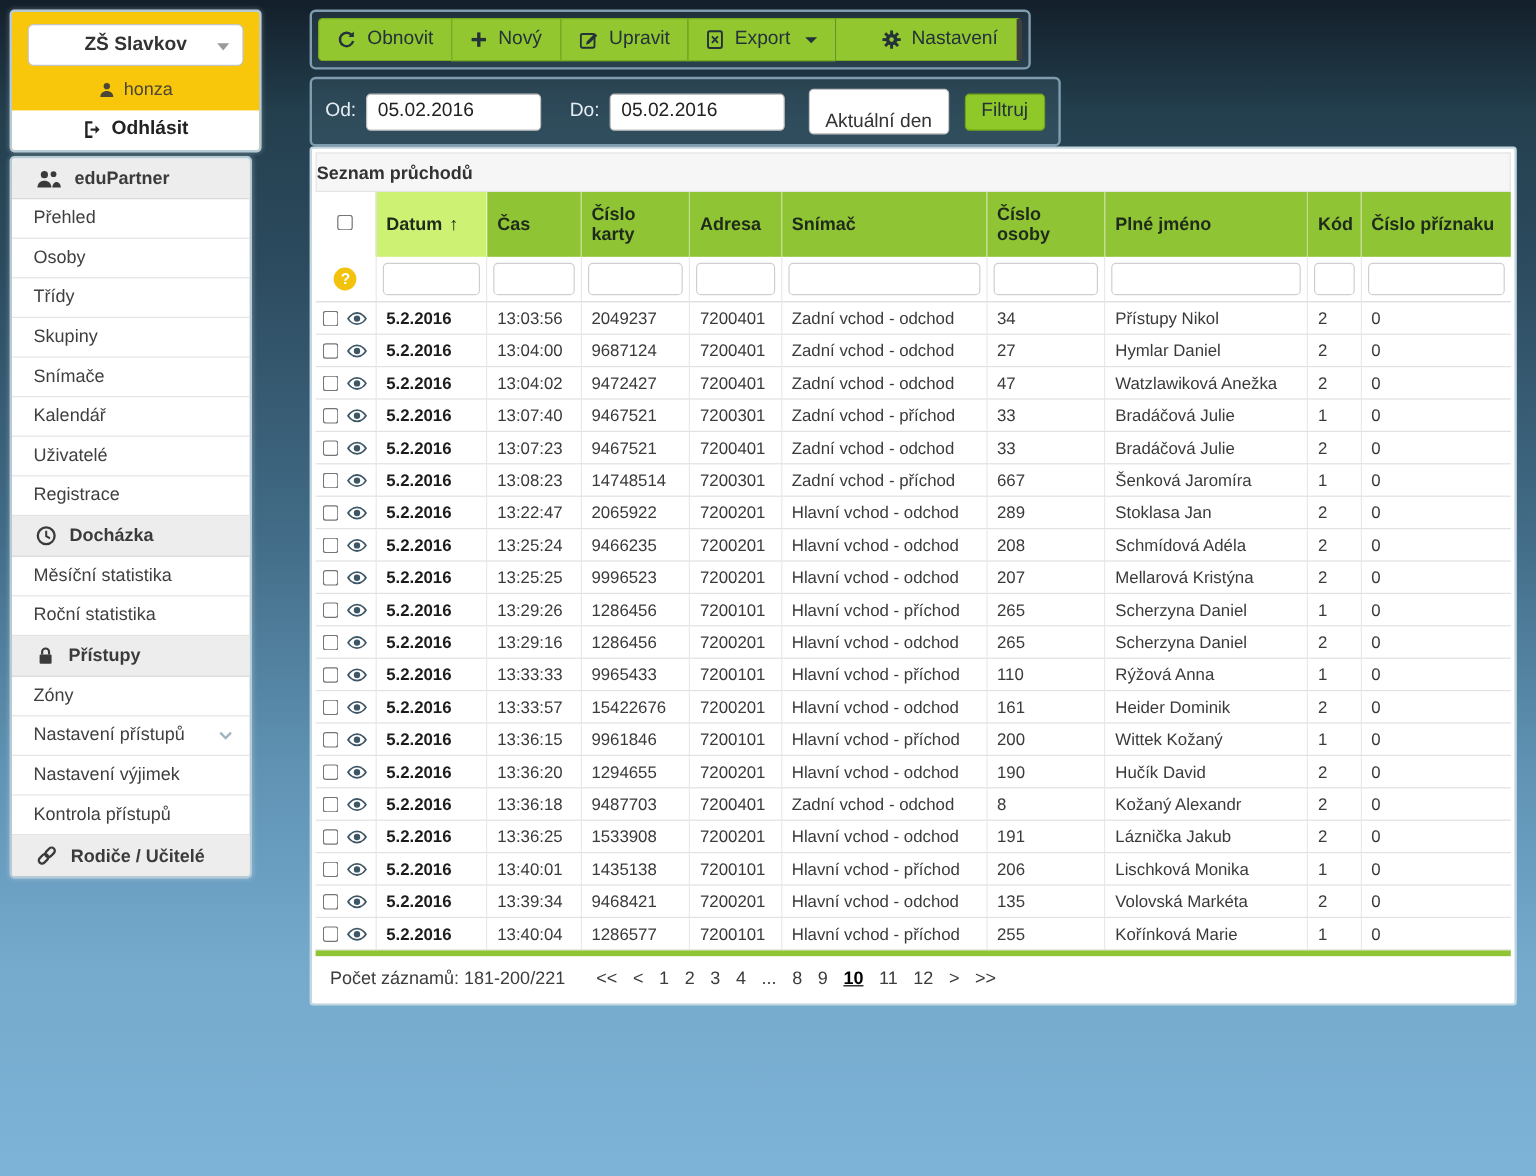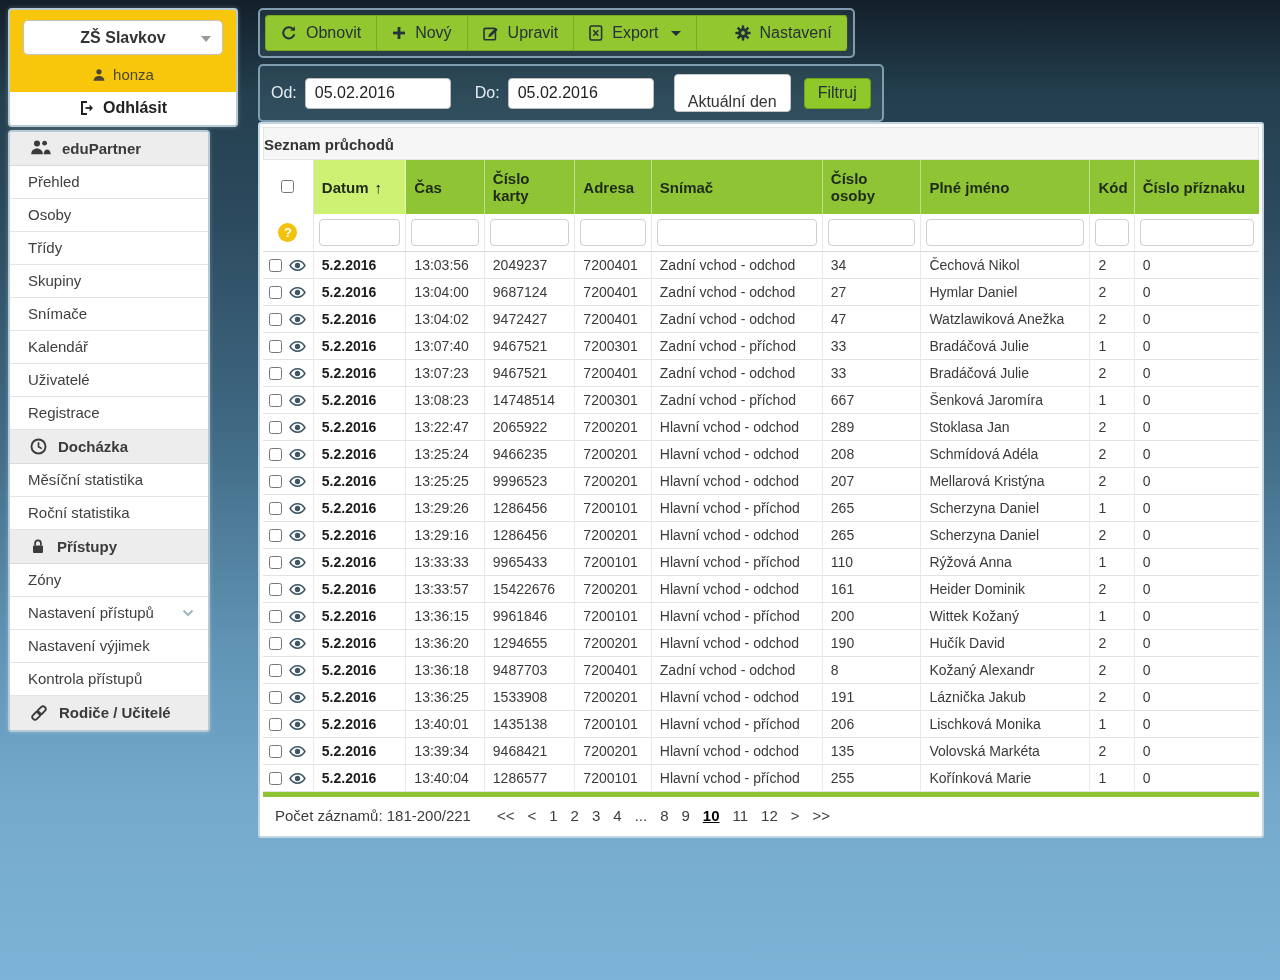--- a/index.html
+++ b/index.html
@@ -7,46 +7,46 @@
   body {
     font-family: "Liberation Sans", sans-serif;
     background: linear-gradient(180deg,#131f2a 0%,#24404f 10%,#2c4a5e 22%,#416b86 45%,#5f92b3 65%,#75aacd 82%,#7db3d6 100%);
     position: relative;
     color:#3a3a3a;
   }
   svg { display:block; }
 
   
   .panel { border:2px solid #b7cbd7; border-radius:4px; box-shadow:0 0 4px rgba(255,255,255,0.25); }
-  .user-panel { position:absolute; left:8px; top:8px; width:230px; background:#f8c70b; overflow:hidden; }
+  .user-panel { position:absolute; left:8px; top:8px; width:210px; background:#f8c70b; overflow:hidden; }
   .school-select { margin:10px 13px 7px; height:35px; background:#fff; border:1px solid #c4c4c4; border-radius:5px;
     display:flex; align-items:center; justify-content:center; font-size:16px; font-weight:bold; color:#333; position:relative; cursor:pointer; }
   .school-select .caret { position:absolute; right:11px; top:15px; width:0; height:0;
     border-left:5px solid transparent; border-right:5px solid transparent; border-top:6px solid #9a9a9a; }
   .user-line { display:flex; align-items:center; justify-content:center; gap:7px; padding:4px 0 9px; color:#4c4636; font-size:15px; }
   .logout-row { background:#fff; padding:7px 0 8px; display:flex; align-items:center; justify-content:center; gap:8px;
     font-size:16px; font-weight:bold; color:#222; cursor:pointer; }
 
   
   .nav-panel { position:absolute; left:8px; top:130px; width:202px; background:#fff; overflow:hidden; }
-  .nav-header { display:flex; align-items:flex-start; gap:11px; padding:8px 6px 8px 20px; background:#ededed;
+  .nav-header { display:flex; align-items:flex-end; gap:11px; padding:8px 6px 8px 20px; background:#ededed;
     font-weight:bold; font-size:15px; color:#3b3b3b; border-bottom:1px solid #d9d9d9; }
   .nav-header .nv-icon { color:#3b3b3b; }
   .nav-item { position:relative; padding:7px 6px 8px 18px; font-size:15px; color:#3f3f3f; border-bottom:1px solid #e4e4e4; cursor:pointer; }
   .nav-item:last-child, .nav-header:last-child { border-bottom:none; }
   .nav-item.active { background:#f8c70b; text-decoration:underline; outline:1px dotted #6e5e00; outline-offset:-2px; color:#2e2e2e; }
   .nav-item .chev { position:absolute; right:14px; top:12px; color:#9fb4bf; }
 
   
   .toolbar { position:absolute; left:258px; top:8px; display:flex; padding:5px;
     border:2px solid #7f9dae; border-radius:5px; background:rgba(150,185,205,0.10); }
   .tb-btn { display:flex; align-items:center; gap:9px; padding:8px 15px; background:#92c72f;
     border:1px solid #79ab21; border-right:none; color:#24323a; font-size:16px; cursor:pointer; white-space:nowrap; }
   .tb-btn:first-child { border-radius:4px 0 0 4px; }
-  .tb-btn:last-child { border-radius:0 4px 4px 0; border-right:1px solid #404040;padding-left:38px; }
+  .tb-btn:last-child { border-radius:0 4px 4px 0; border-right:5px solid #404040;padding-left:38px; }
   .tb-btn .caret-down { width:0; height:0; border-left:5px solid transparent; border-right:5px solid transparent;
     border-top:5px solid #24323a; margin-left:3px; }
 
   
   .filterbar { position:absolute; left:258px; top:64px; display:flex; align-items:center; padding:8px 11px;
     border:2px solid #7f9dae; border-radius:5px; background:rgba(150,185,205,0.10); }
   .filterbar label { color:#e6edf2; font-size:16px; margin-right:8px; }
   .filterbar input { width:146px; height:31px; border:1px solid #bdbdbd; border-radius:4px; padding:0 9px;
     font-size:16px; color:#222; font-family:Liberation Sans, sans-serif; }
   .gap24 { width:24px; } .gap20 { width:20px; } .gap13 { width:13px; }
@@ -296,21 +296,21 @@
                 </svg>
               </span>
             </span>
           </td>
           <td class="c-date">5.2.2016</td>
           <td class="c-time">13:03:56</td>
           <td class="c-card">2049237</td>
           <td class="c-addr">7200401</td>
           <td class="c-reader">Zadní vchod - odchod</td>
           <td class="c-person">34</td>
-          <td class="c-name">Čechová Nikol</td>
+          <td class="c-name">Přístupy Nikol</td>
           <td class="c-code">2</td>
           <td class="c-flag">0</td>
         </tr>
         <tr>
           <td class="sel-cell">
             <span class="sel-wrap">
               <input type="checkbox" style="">
               <span class="eye">
                 <svg width="17" height="13" viewBox="0 0 16 12">
                   <path d="M1 6s2.7-4.4 7-4.4S15 6 15 6s-2.7 4.4-7 4.4S1 6 1 6z" fill="none" stroke="currentColor" stroke-width="1.4"></path>

